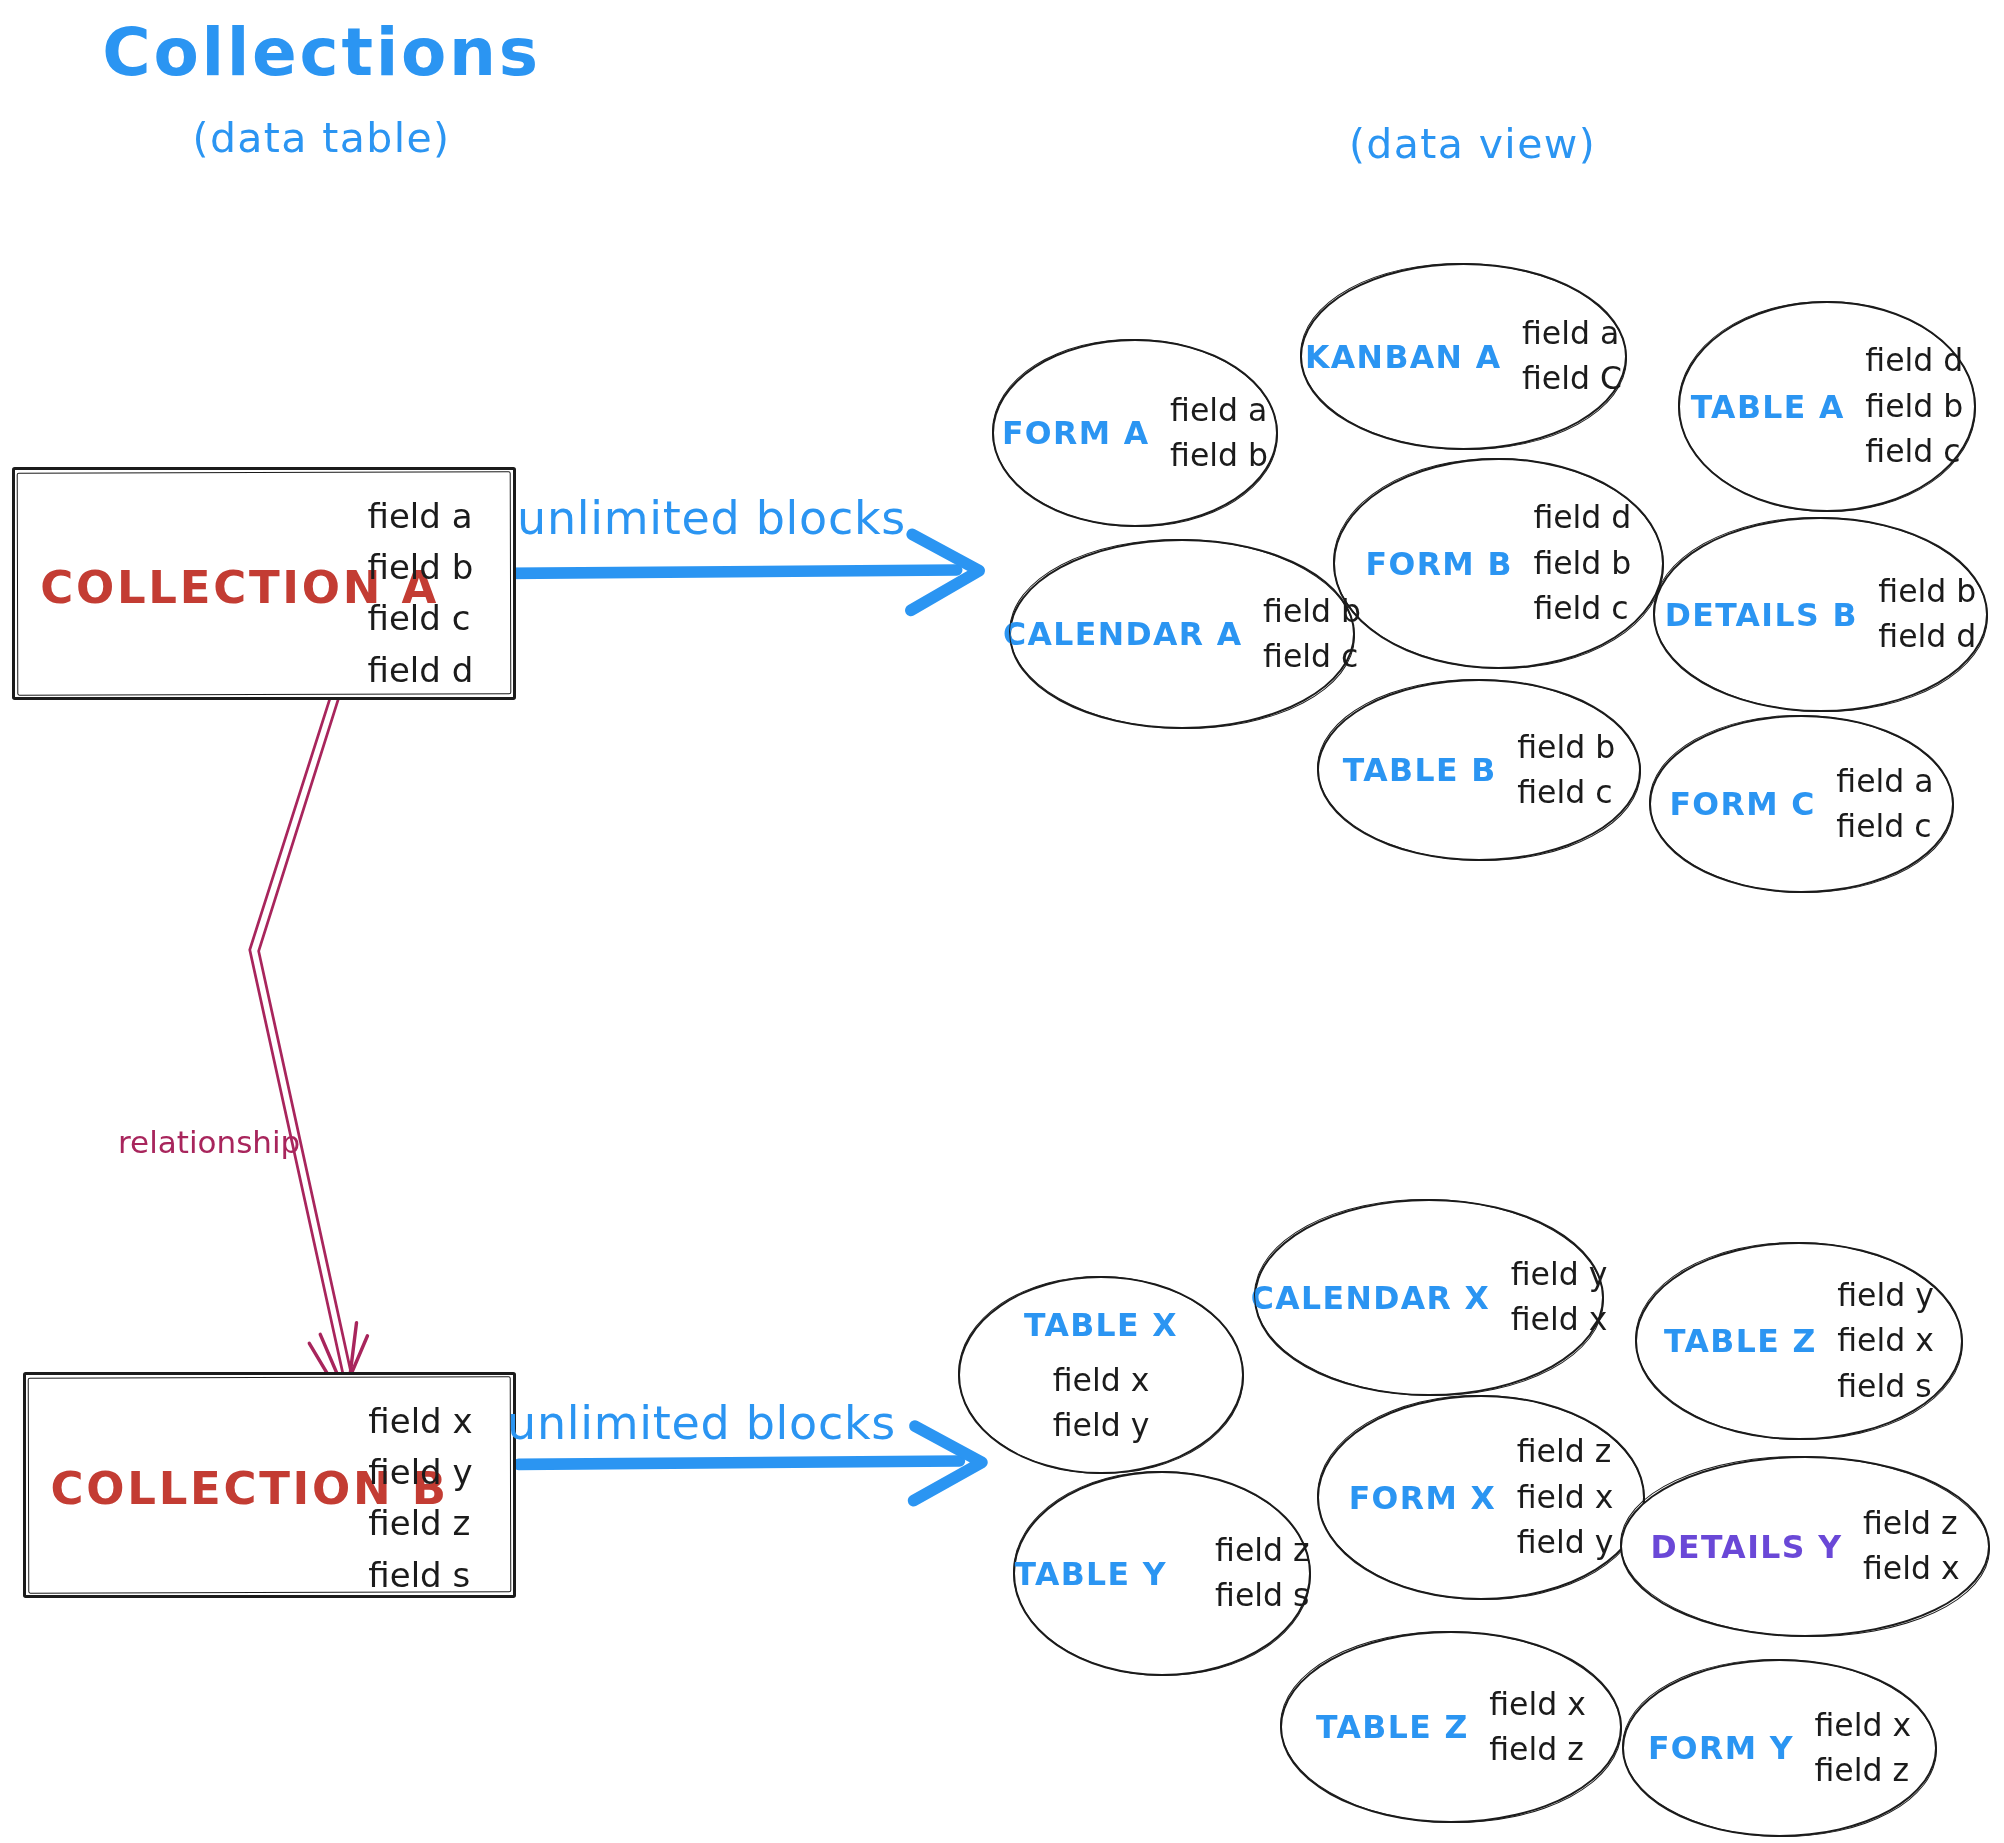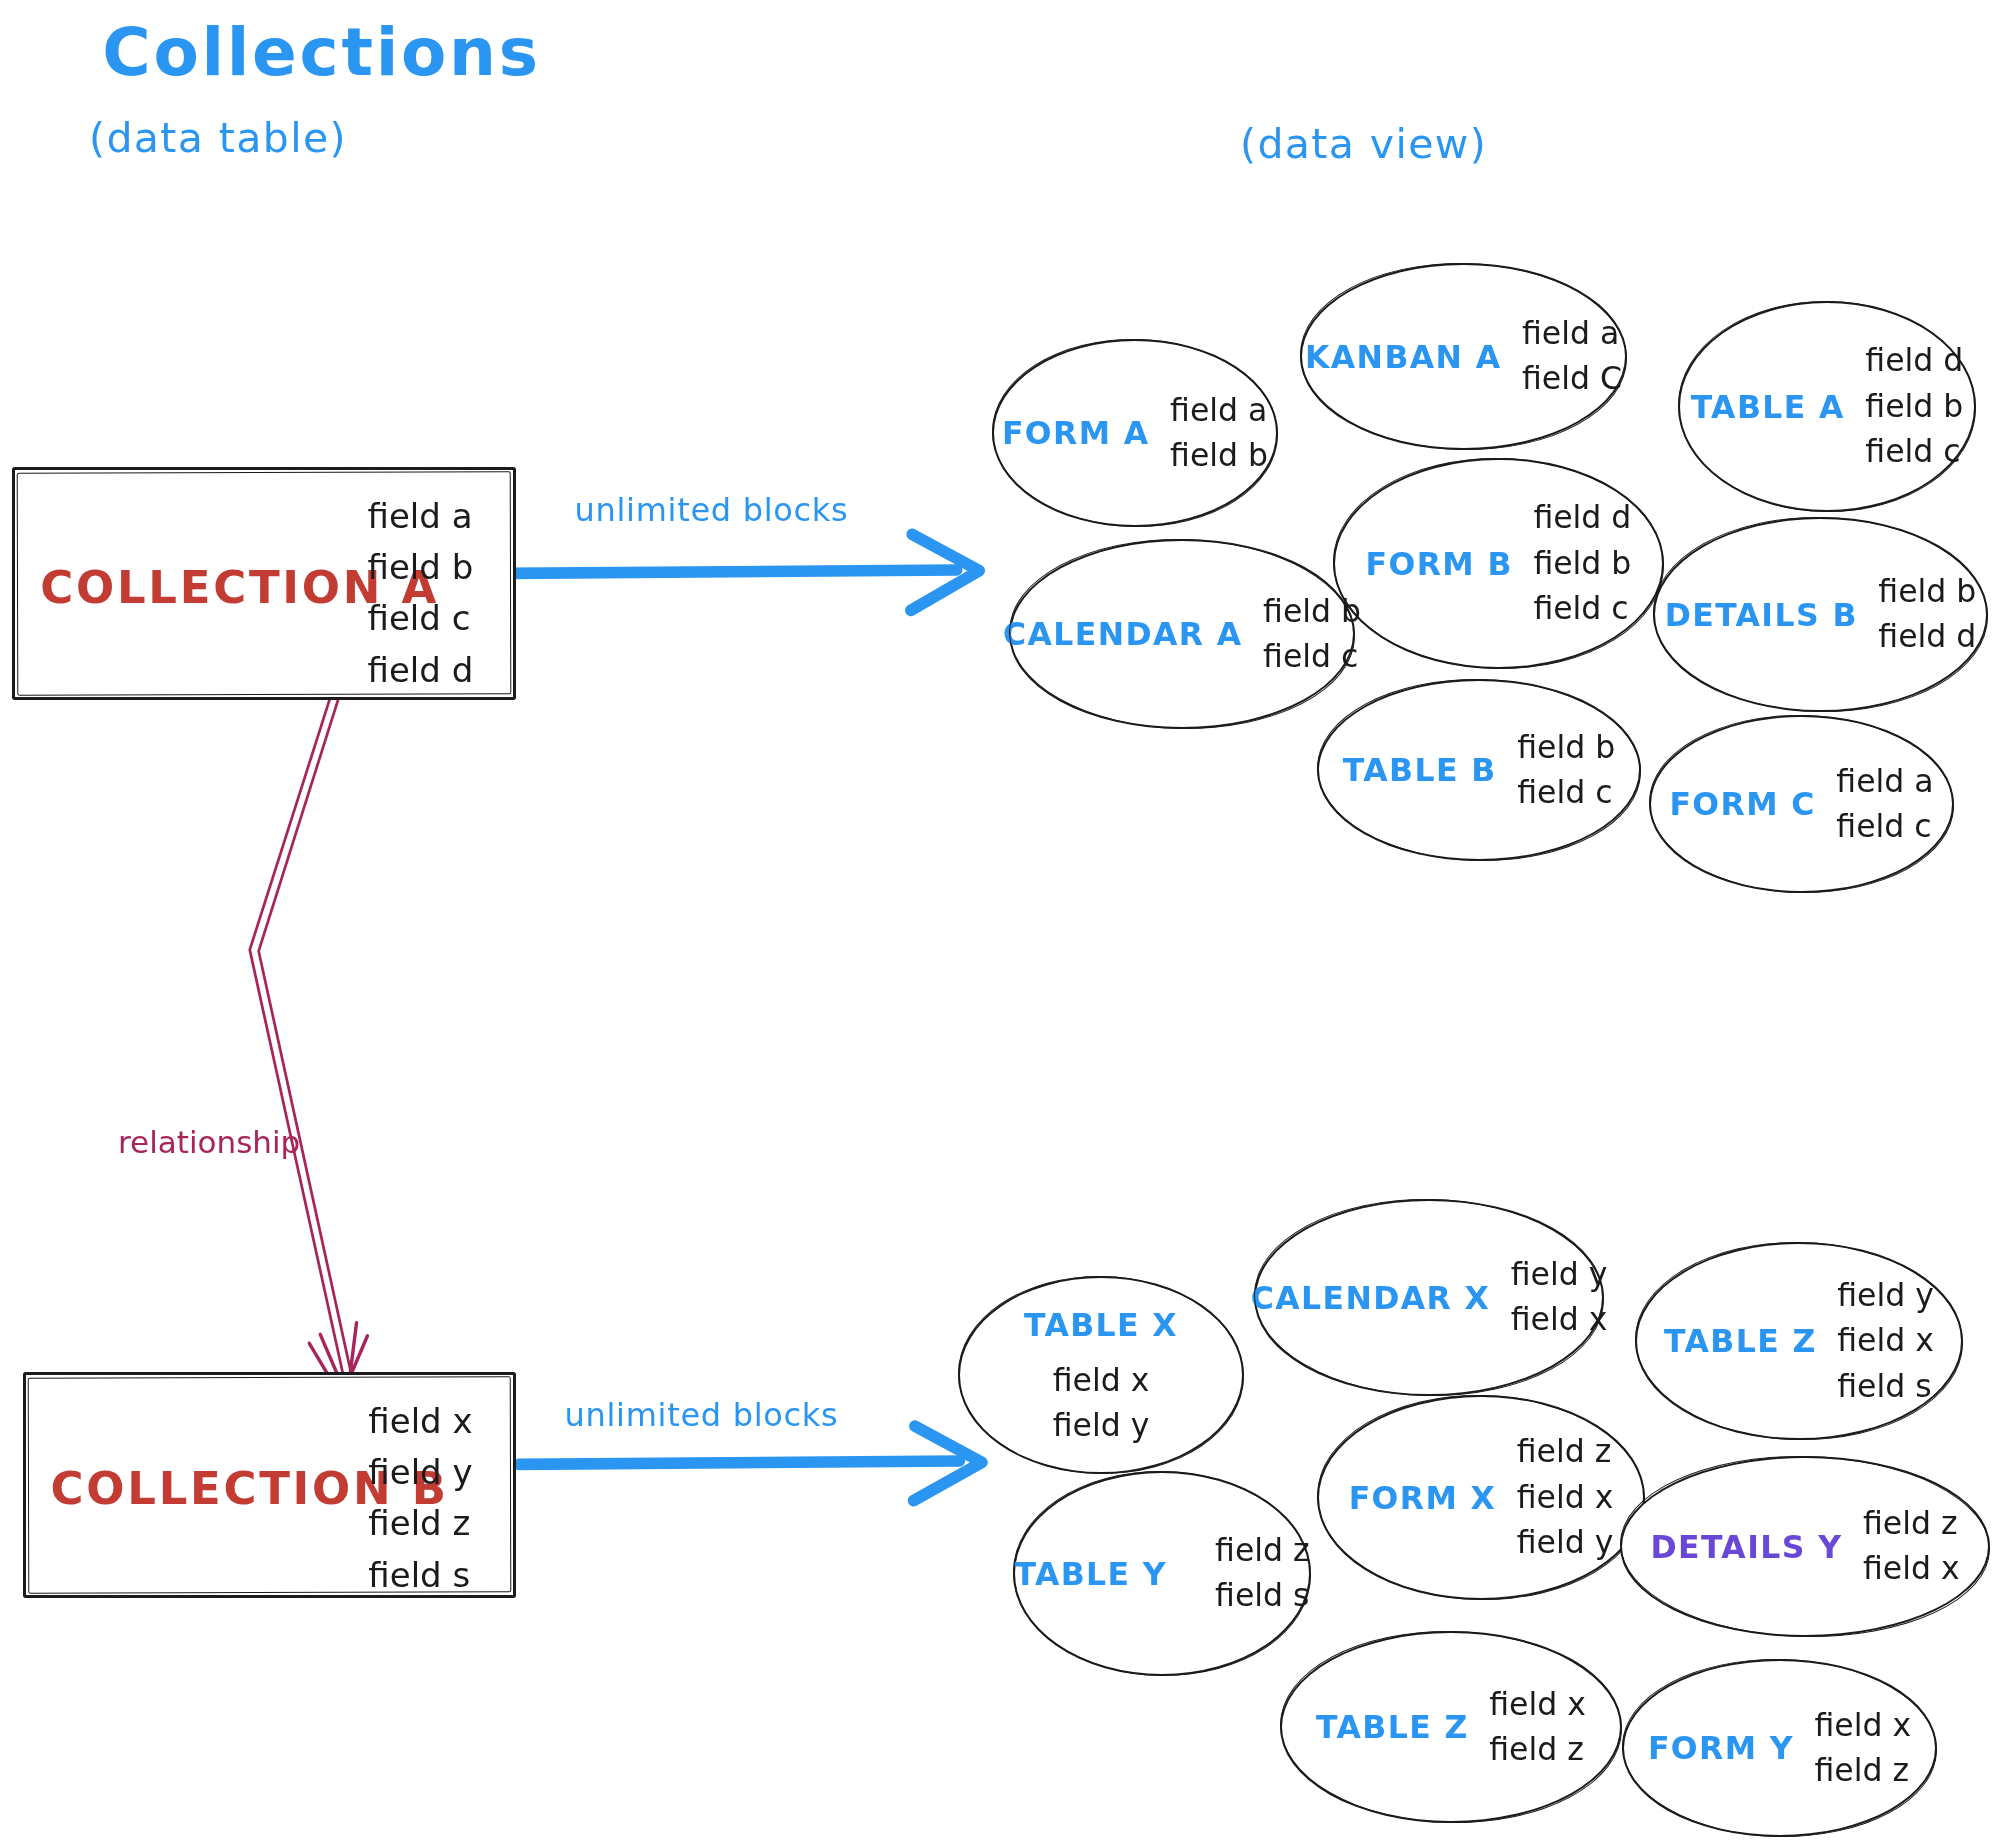--- a/index.html
+++ b/index.html
@@ -8,21 +8,21 @@
   }
   #canvas {
     position:relative; width:2005px; height:1843px; background:#fff; overflow:hidden;
     font-family:"DejaVu Sans", "Liberation Sans", sans-serif;
   }
   .hdr-title {
     position:absolute; text-align:center; color:var(--blue);
     font-size:66px; font-weight:700; letter-spacing:2.7px; white-space:nowrap;
   }
   .hdr-sub {
-    position:absolute; color:var(--blue);
+    position:absolute; text-align:center; color:var(--blue);
     font-size:41px; font-weight:500; letter-spacing:1.4px; white-space:nowrap;
   }
   .colbox {
     position:absolute; border:3.4px solid var(--ink); background:#fff; border-radius:2.7px;
   }
   .colbox::before {
     content:""; position:absolute; inset:2.1px; border:1px solid var(--ink);
     border-radius:2.1px; pointer-events:none; transform:rotate(-0.15deg);
   }
   .colname {
@@ -46,21 +46,21 @@
   .blabel {
     color:var(--blue); font-size:31.5px; font-weight:600; letter-spacing:1.4px; white-space:nowrap;
   }
   .blabel.purple { color:var(--purple); }
   .bfields {
     display:flex; flex-direction:column; gap:11px;
     font-size:31.5px; color:var(--ink);
   }
   .bfields span { white-space:nowrap; line-height:1.0; padding:1.4px 0; }
   .arrow-label {
-    position:absolute; color:var(--blue); font-size:32px; font-weight:500;
+    position:absolute; color:var(--blue); font-size:46px; font-weight:500;
     text-align:center; letter-spacing:0.7px; white-space:nowrap;
   }
   .rel-label {
     position:absolute; color:var(--crimson); font-size:31px; font-weight:500; white-space:nowrap;
   }
   #overlay { position:absolute; inset:0; pointer-events:none; }
 </style>
 </head>
 <body>
 

